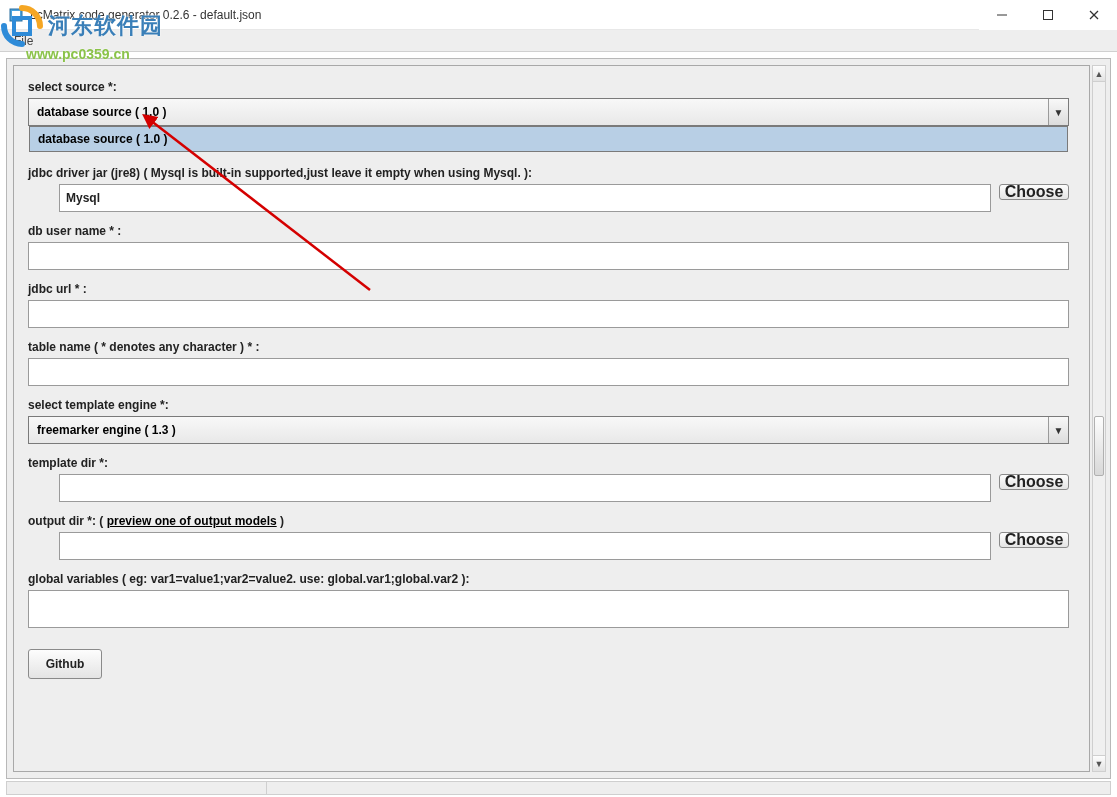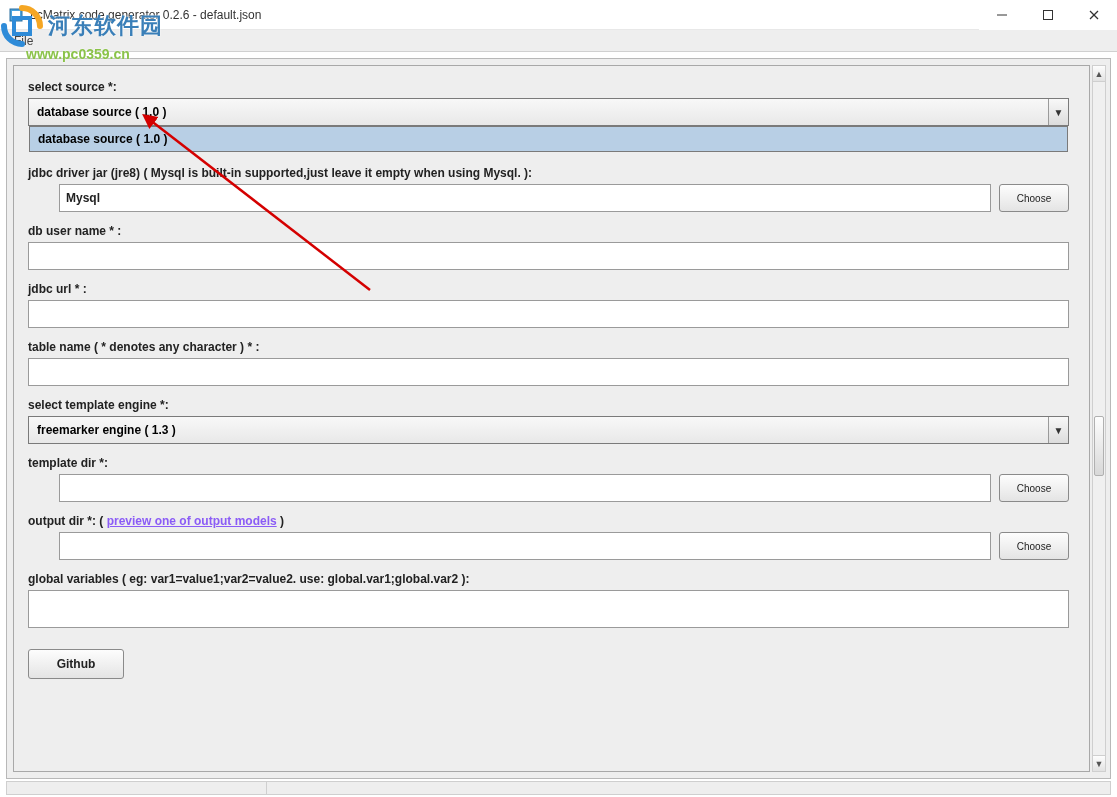--- a/index.html
+++ b/index.html
@@ -132,31 +132,31 @@
 .dropdown-option {
   padding: 5px 8px;
   font-weight: bold;
   background: #b8cfe5;
   color: #000;
   font-size: 12px;
 }
 .row-with-button { display: flex; gap: 8px; align-items: stretch; margin-left: 31px; }
 .row-with-button .text-input { flex: 1; }
 .choose-btn {
-  width: 70px; height: 28px;
+  width: 70px; height: 16px;
   border: 1px solid #8a8a8a;
   background: linear-gradient(#fdfdfd,#e4e4e4);
   border-radius: 3px;
-  font-size: 10px; font-weight: normal;
+  font-size: 16px; font-weight: bold;
   display: flex; align-items: center; justify-content: center;
   color: #222;
 }
-.link-text { color: #8b5cf6; text-decoration: underline; font-weight: bold; font-size: 12px; }
+.link-text { color: #000000; text-decoration: underline; font-weight: bold; font-size: 12px; }
 .github-btn {
-  width: 96px; height: 30px;
+  width: 74px; height: 30px;
   border: 1px solid #8a8a8a;
   background: linear-gradient(#fdfdfd,#e4e4e4);
   border-radius: 3px;
   font-size: 12px; font-weight: bold;
   display: flex; align-items: center; justify-content: center;
   color: #222;
   margin-top: 18px;
   text-align: center;
 }
 .statusbar {

